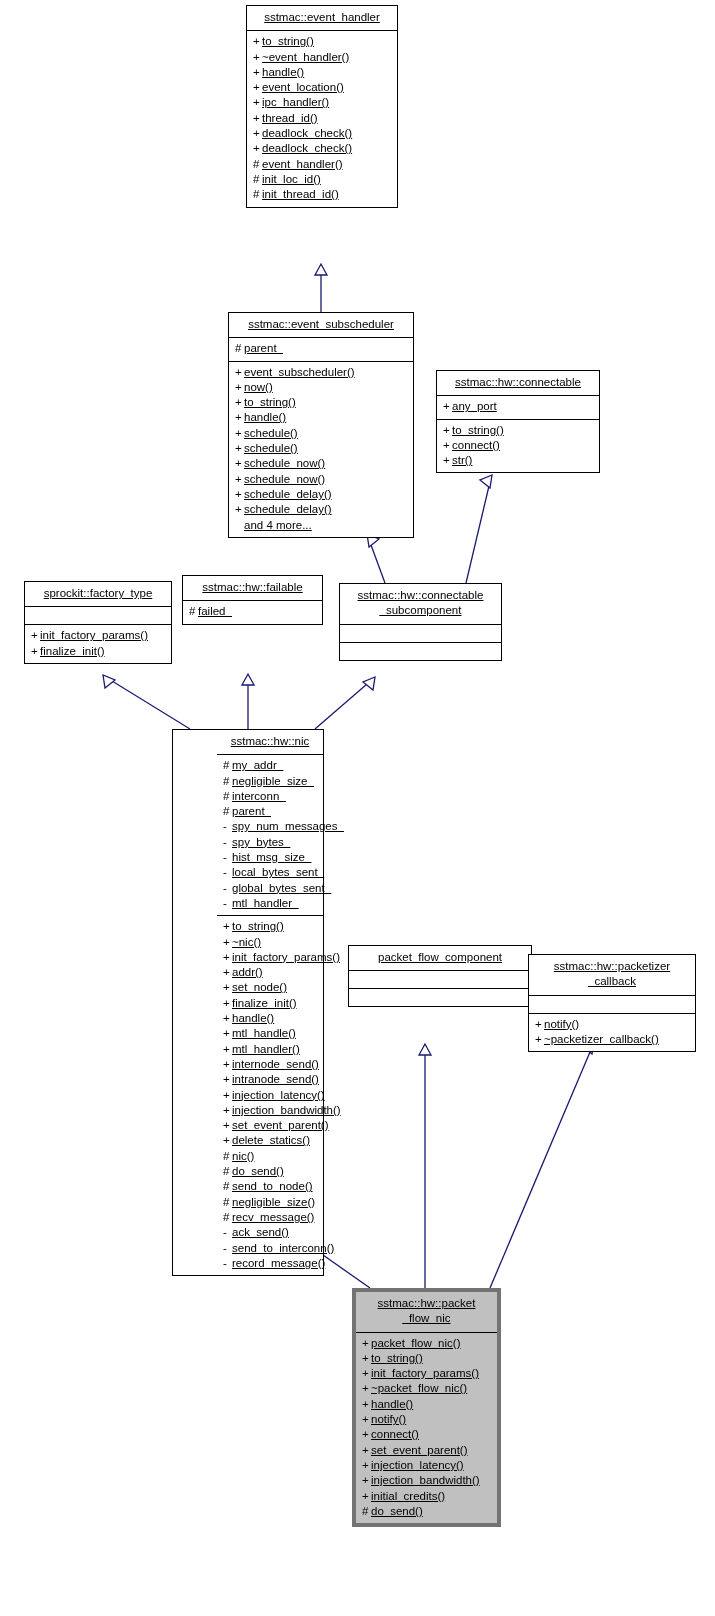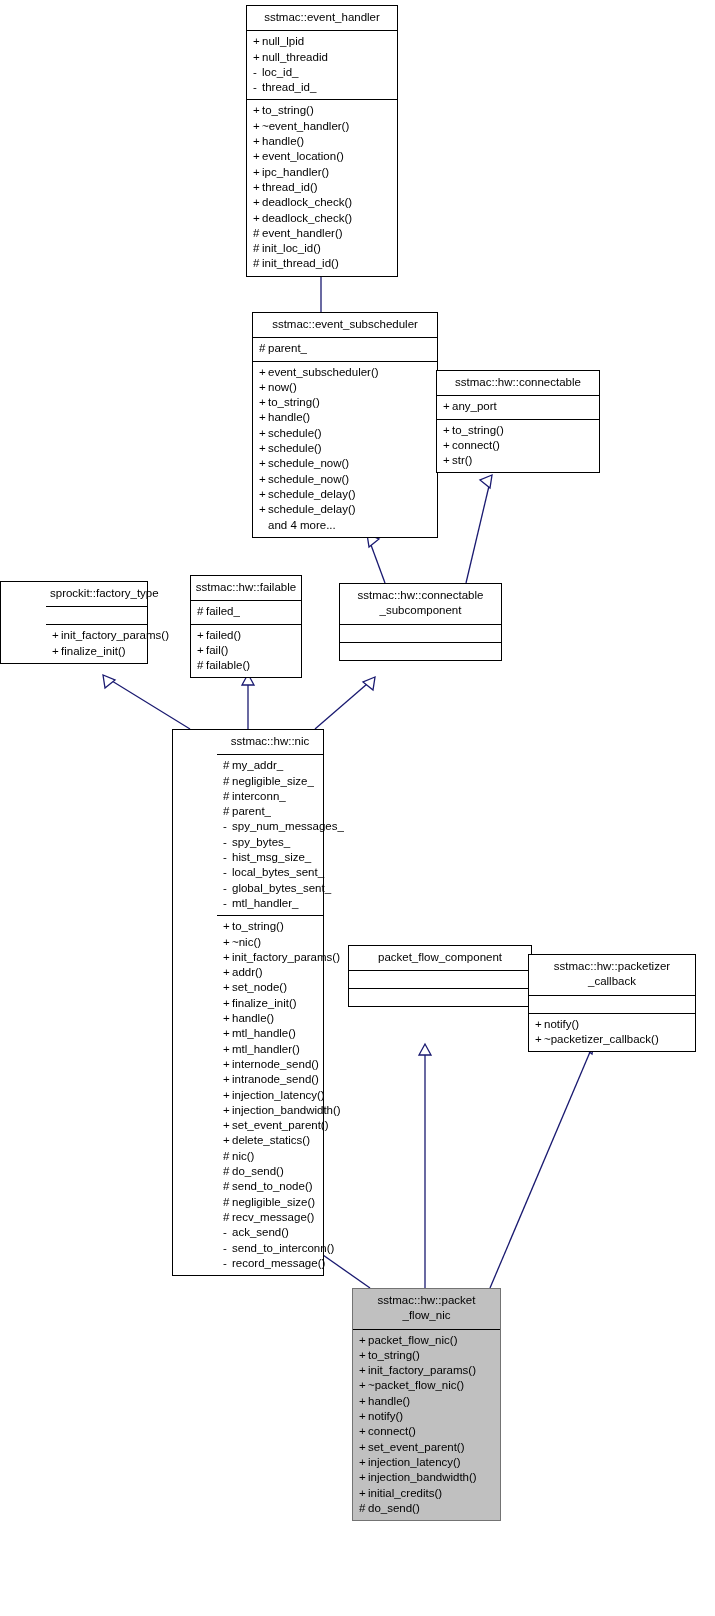--- a/index.html
+++ b/index.html
@@ -21,24 +21,25 @@
   
   .uml-box {
     position: absolute;
     box-sizing: border-box;
     border: 1px solid #000000;
     background: #ffffff;
     font-size: 11.5px;
     line-height: 15.3px;
     color: #000000;
     z-index: 5;
+    text-decoration: underline;
   }
   .uml-box.highlight {
     background: #c0c0c0;
-    border: 1px solid #737373;
+    border: 4px solid #737373;
   }
   .uml-title {
     text-align: center;
     padding: 4px 4px 5px 4px;
     border-bottom: 1px solid #000000;
     white-space: pre-line;
   }
   .uml-sec {
     padding: 3px 5px 4px 5px;
     border-bottom: 1px solid #000000;
@@ -109,40 +110,34 @@
       <g>
         <path d="M490,1288 L590,1052" stroke="#191970" stroke-width="1.3" fill="none"></path>
         <polygon points="594,1041 582,1046 592,1054" stroke="#191970" stroke-width="1.3" fill="#ffffff"></polygon>
       </g>
     </svg>
 
   <div id="boxes">
       <div class="uml-box" style="left: 246px; top: 5px; width: 152px;">
         <div class="uml-title">sstmac::event_handler</div>
         <div class="uml-sec">
-          <div class="uml-row"><span class="vis">+</span><span>null_lpid</span></div>
-          <div class="uml-row"><span class="vis">+</span><span>null_threadid</span></div>
-          <div class="uml-row"><span class="vis">-</span><span>loc_id_</span></div>
-          <div class="uml-row"><span class="vis">-</span><span>thread_id_</span></div>
-        </div>
-        <div class="uml-sec">
           <div class="uml-row"><span class="vis">+</span><span>to_string()</span></div>
           <div class="uml-row"><span class="vis">+</span><span>~event_handler()</span></div>
           <div class="uml-row"><span class="vis">+</span><span>handle()</span></div>
           <div class="uml-row"><span class="vis">+</span><span>event_location()</span></div>
           <div class="uml-row"><span class="vis">+</span><span>ipc_handler()</span></div>
           <div class="uml-row"><span class="vis">+</span><span>thread_id()</span></div>
           <div class="uml-row"><span class="vis">+</span><span>deadlock_check()</span></div>
           <div class="uml-row"><span class="vis">+</span><span>deadlock_check()</span></div>
           <div class="uml-row"><span class="vis">#</span><span>event_handler()</span></div>
           <div class="uml-row"><span class="vis">#</span><span>init_loc_id()</span></div>
           <div class="uml-row"><span class="vis">#</span><span>init_thread_id()</span></div>
         </div>
       </div>
-      <div class="uml-box" style="left: 228px; top: 312px; width: 186px; margin-left: 24px;">
+      <div class="uml-box" style="left: 228px; top: 312px; width: 186px;">
         <div class="uml-title">sstmac::event_subscheduler</div>
         <div class="uml-sec">
           <div class="uml-row"><span class="vis">#</span><span>parent_</span></div>
         </div>
         <div class="uml-sec">
           <div class="uml-row"><span class="vis">+</span><span>event_subscheduler()</span></div>
           <div class="uml-row"><span class="vis">+</span><span>now()</span></div>
           <div class="uml-row"><span class="vis">+</span><span>to_string()</span></div>
           <div class="uml-row"><span class="vis">+</span><span>handle()</span></div>
           <div class="uml-row"><span class="vis">+</span><span>schedule()</span></div>
@@ -158,37 +153,32 @@
         <div class="uml-title">sstmac::hw::connectable</div>
         <div class="uml-sec">
           <div class="uml-row"><span class="vis">+</span><span>any_port</span></div>
         </div>
         <div class="uml-sec">
           <div class="uml-row"><span class="vis">+</span><span>to_string()</span></div>
           <div class="uml-row"><span class="vis">+</span><span>connect()</span></div>
           <div class="uml-row"><span class="vis">+</span><span>str()</span></div>
         </div>
       </div>
-      <div class="uml-box" style="left: 0; top: 581px; width: 148px; padding-left: 45px;">
+      <div class="uml-box" style="left: 24px; top: 581px; width: 148px;">
         <div class="uml-title">sprockit::factory_type</div>
         <div class="uml-sec empty"></div>
         <div class="uml-sec">
           <div class="uml-row"><span class="vis">+</span><span>init_factory_params()</span></div>
           <div class="uml-row"><span class="vis">+</span><span>finalize_init()</span></div>
         </div>
       </div>
-      <div class="uml-box" style="left: 182px; top: 575px; width: 112px; margin-left: 8px;">
+      <div class="uml-box" style="left: 182px; top: 575px; width: 141px;">
         <div class="uml-title">sstmac::hw::failable</div>
         <div class="uml-sec">
           <div class="uml-row"><span class="vis">#</span><span>failed_</span></div>
-        </div>
-        <div class="uml-sec">
-          <div class="uml-row"><span class="vis">+</span><span>failed()</span></div>
-          <div class="uml-row"><span class="vis">+</span><span>fail()</span></div>
-          <div class="uml-row"><span class="vis">#</span><span>failable()</span></div>
         </div>
       </div>
       <div class="uml-box" style="left: 339px; top: 583px; width: 163px;">
         <div class="uml-title">sstmac::hw::connectable
 _subcomponent</div>
         <div class="uml-sec empty"></div>
         <div class="uml-sec empty"></div>
       </div>
       <div class="uml-box" style="left: 172px; top: 729px; width: 152px; padding-left: 44px;">
         <div class="uml-title">sstmac::hw::nic</div>

